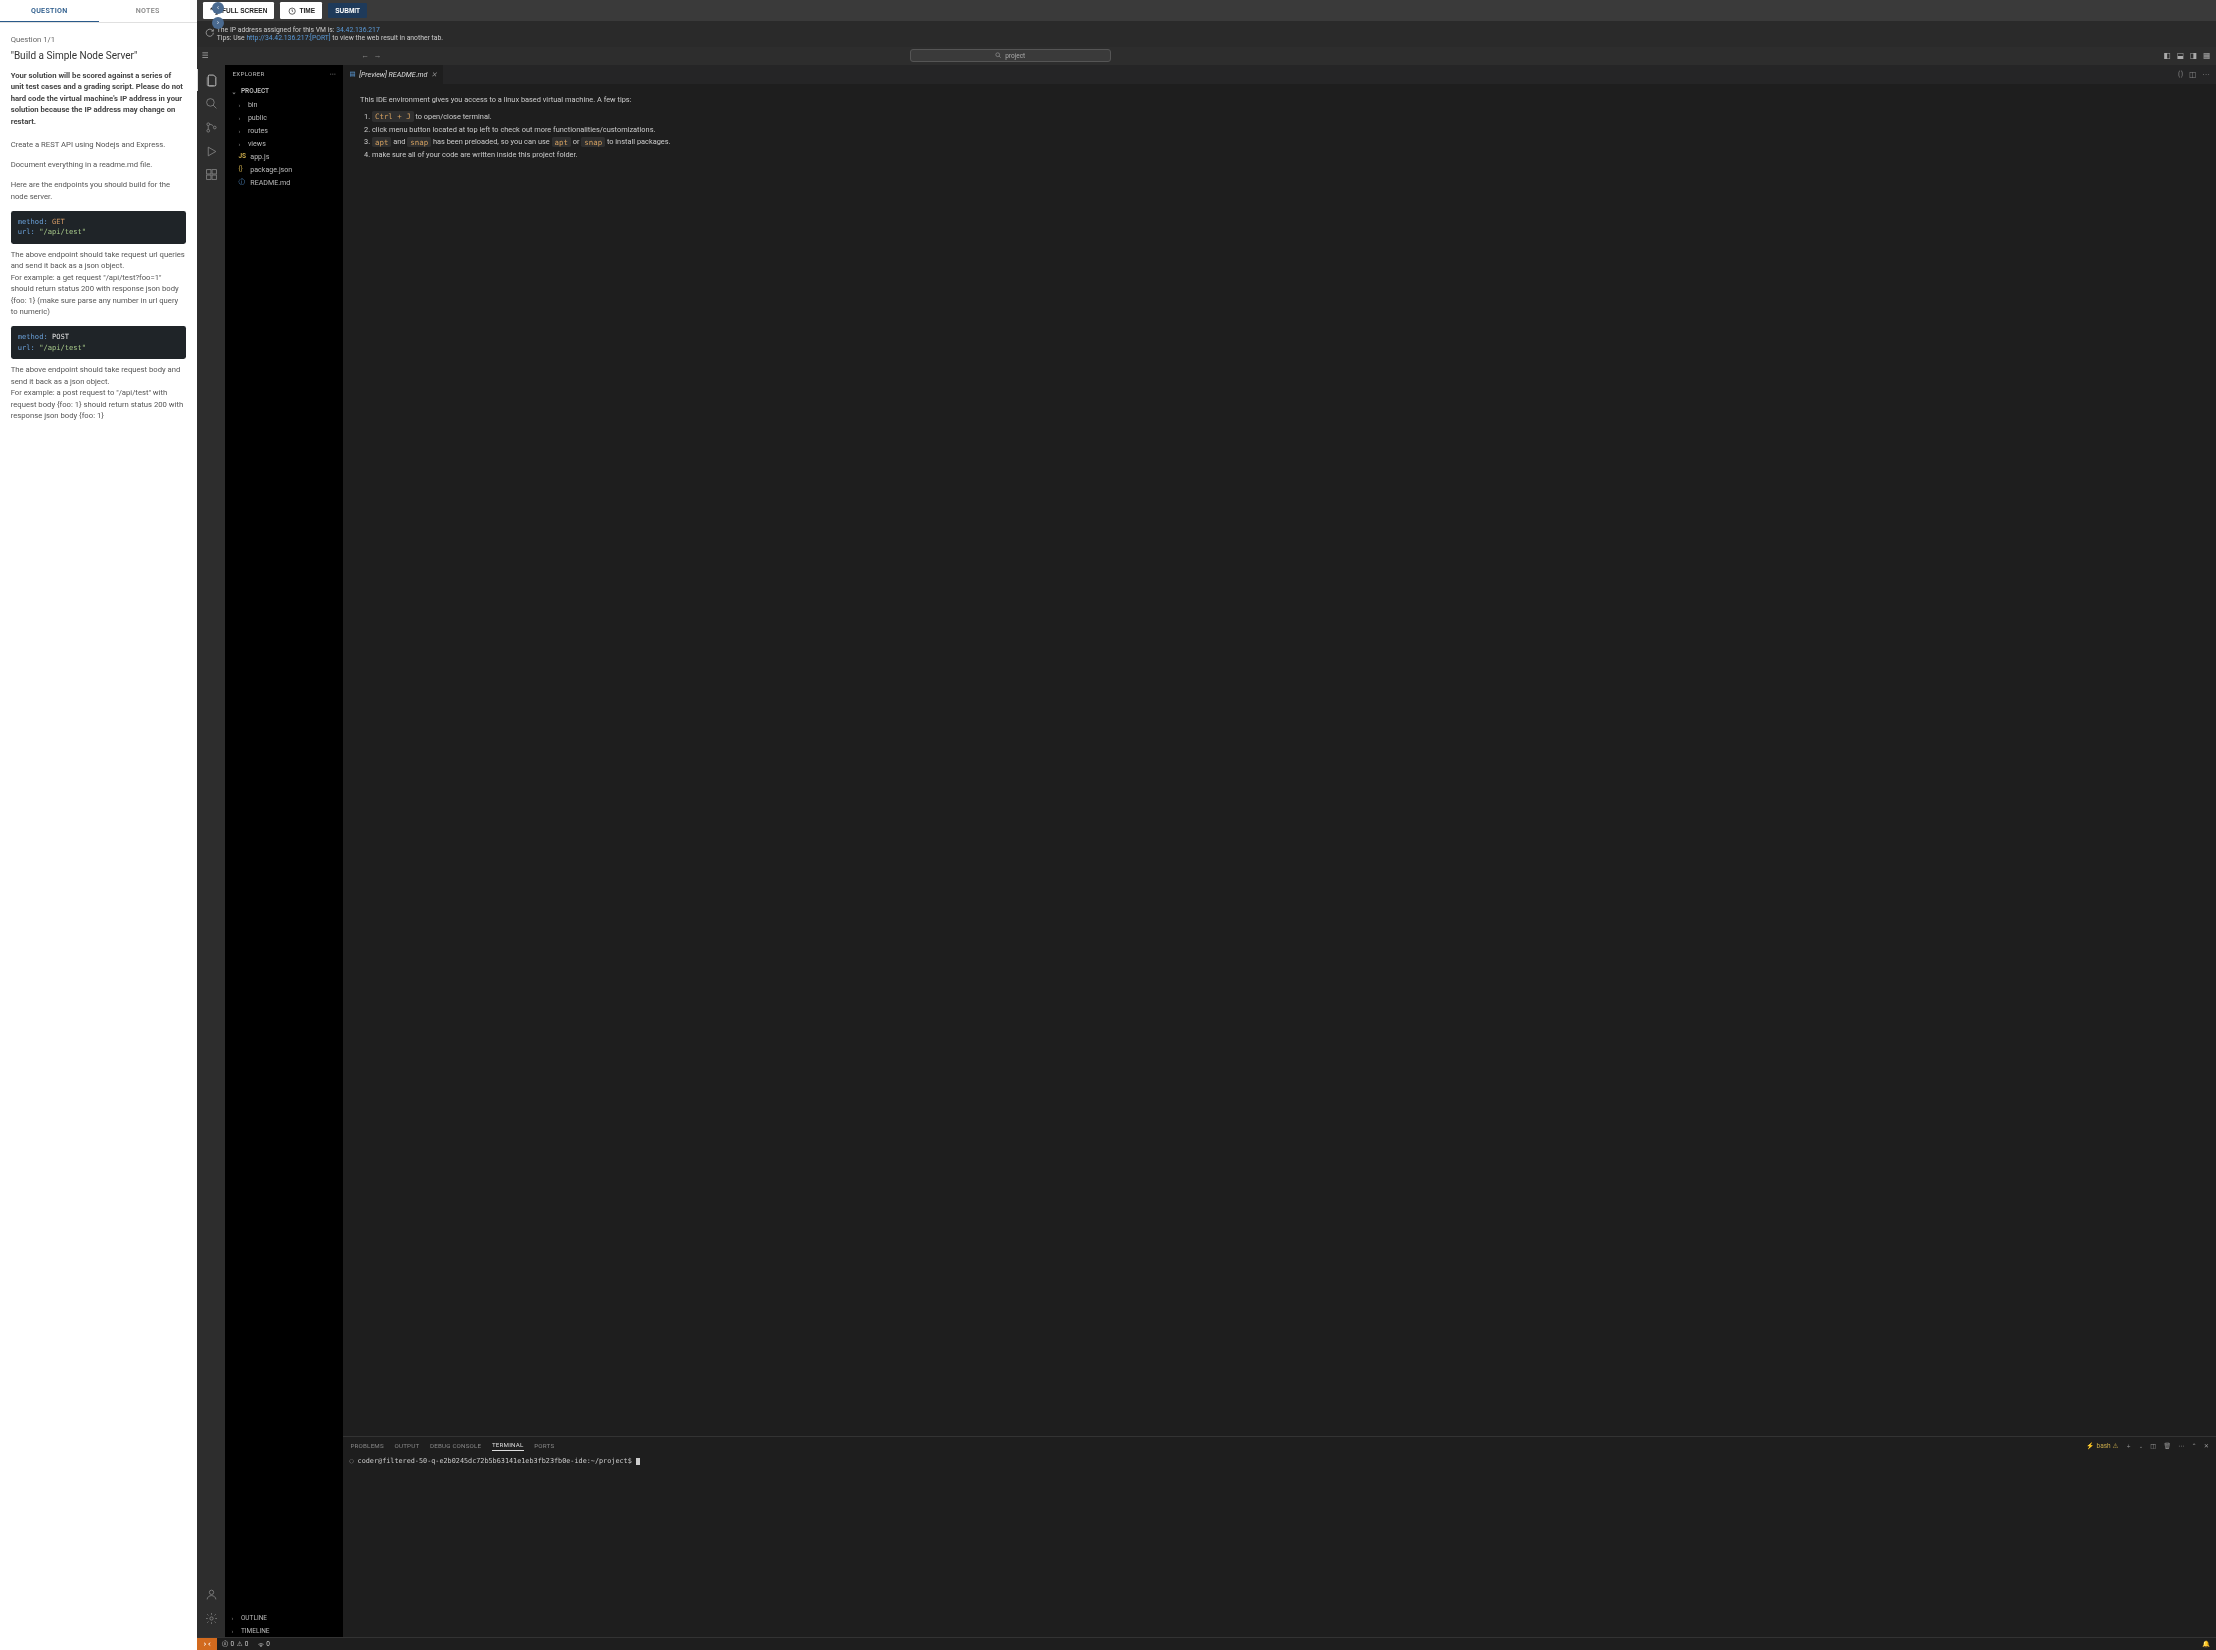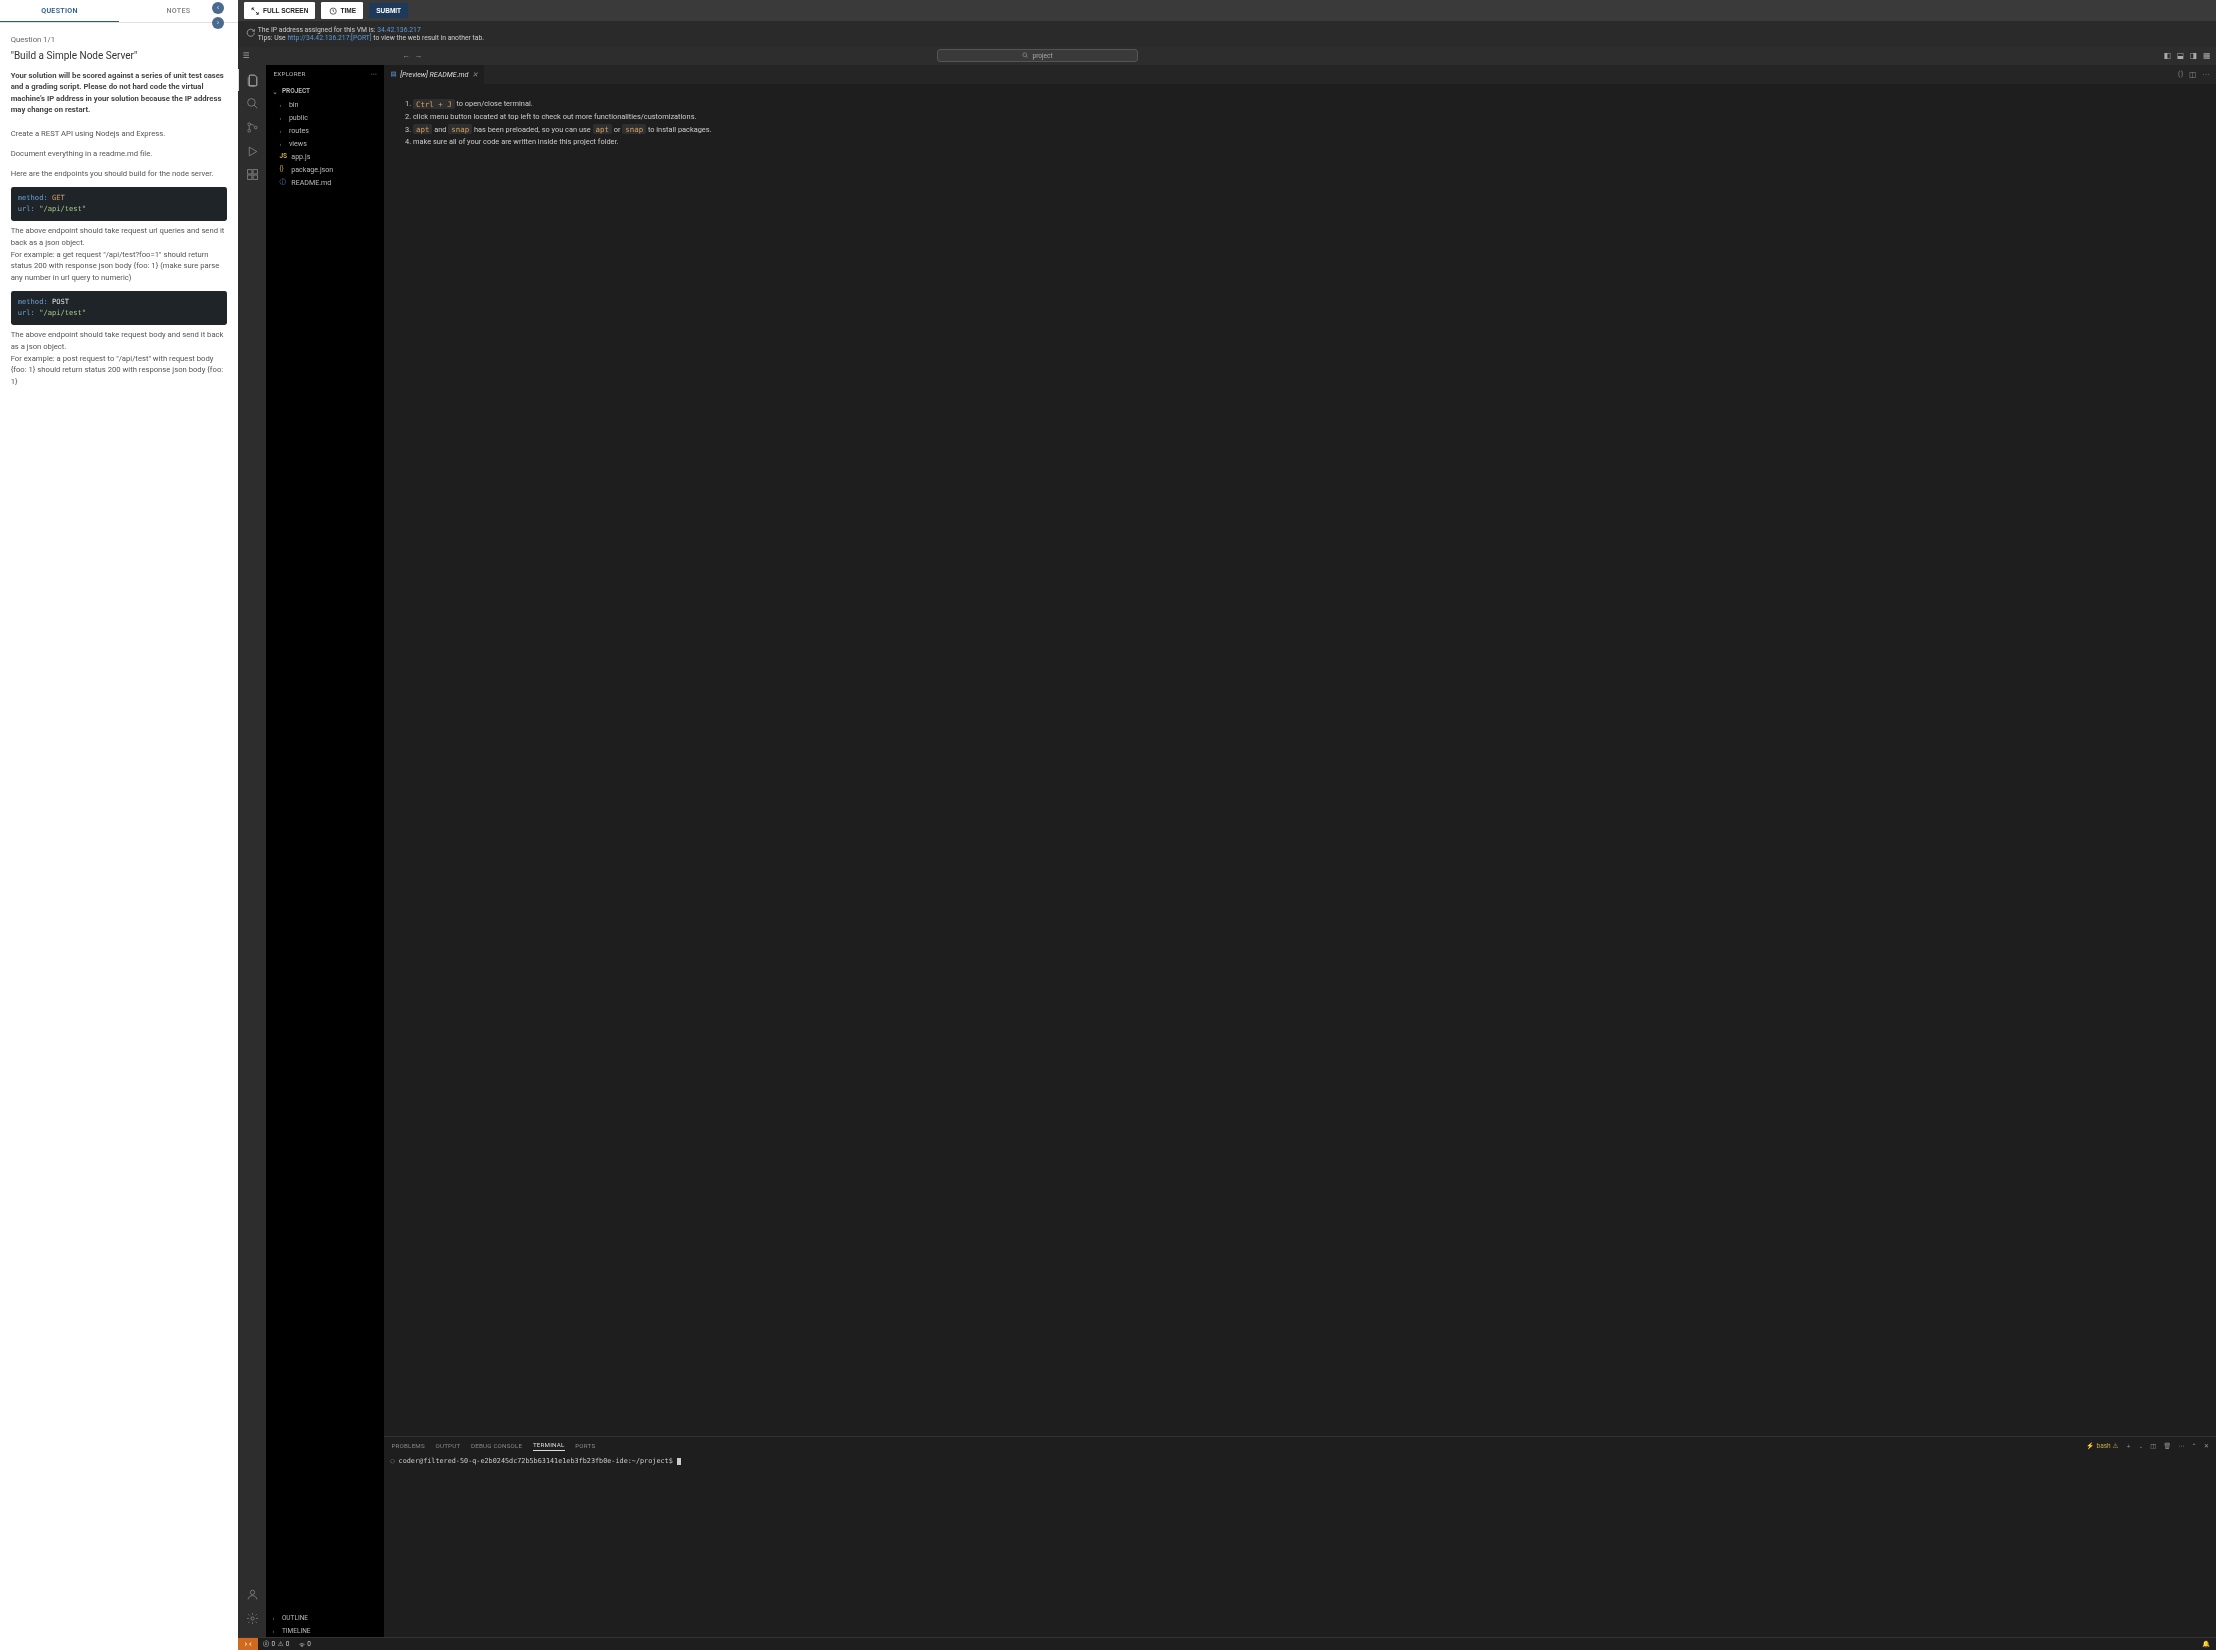--- a/index.html
+++ b/index.html
@@ -8,21 +8,21 @@
   font-size: 7.7px;
   height: 100vh;
   display: flex;
   overflow: hidden;
   background: #1e1e1e;
   color: #ccc;
 }
 
 
 .left-panel {
-  width: 238px;
+  width: 197px;
   background: #fff;
   color: #333;
   display: flex;
   flex-direction: column;
   flex-shrink: 0;
 }
 .tabs {
   display: flex;
   border-bottom: 0.6px solid #e0e0e0;
 }
@@ -578,20 +578,21 @@
             <span class="close">✕</span>
           </div>
           <div class="editor-tabbar-right">
             <span>⟮⟯</span>
             <span>◫</span>
             <span>⋯</span>
           </div>
         </div>
 
         <div class="preview-body">
+          <p>This IDE environment gives you access to a linux based virtual machine. A few tips:</p>
           <ol>
             <li><code>Ctrl + J</code><span> to open/close terminal.</span></li>
             <li>click menu button located at top left to check out more functionalities/customizations.</li>
             <li><code>apt</code><span> and </span><code>snap</code><span> has been preloaded, so you can use </span><code>apt</code><span> or </span><code>snap</code><span> to install packages.</span></li>
             <li>make sure all of your code are written inside this project folder.</li>
           </ol>
         </div>
 
         <div class="terminal-panel">
           <div class="terminal-tabs">

